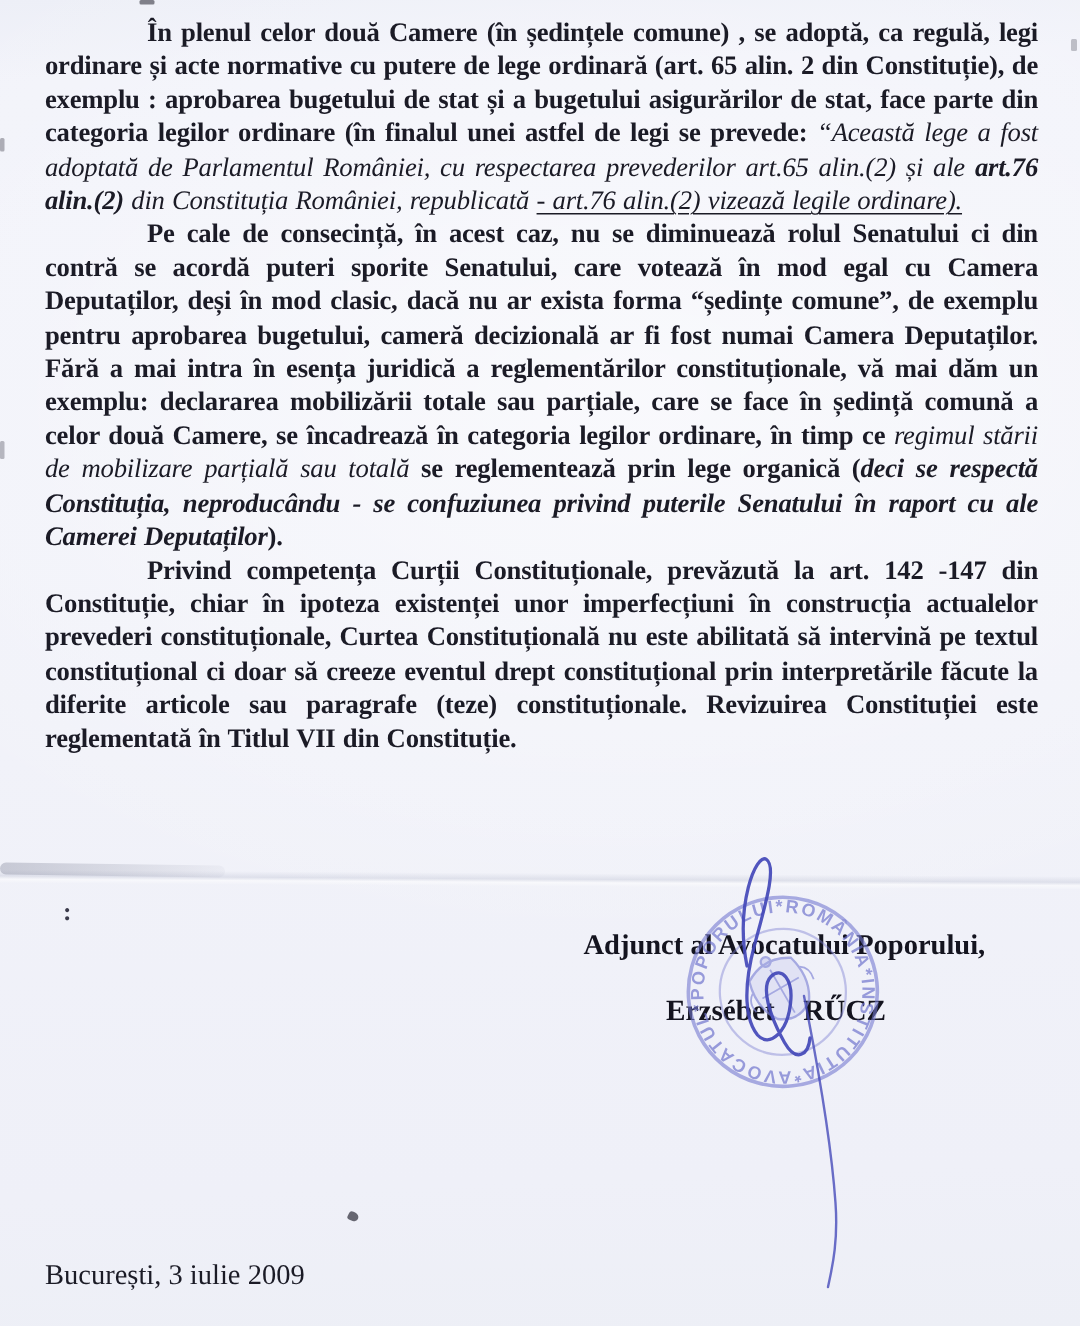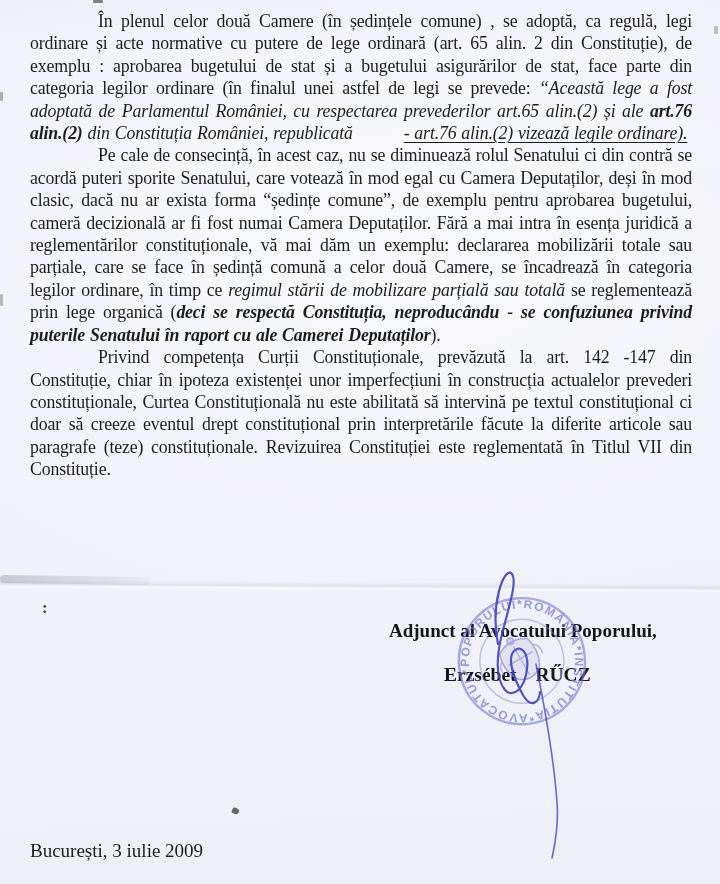--- a/index.html
+++ b/index.html
@@ -14,24 +14,24 @@
       linear-gradient(178deg, #edeff7 0%, #f2f3fa 6%, #f1f2f9 55%, #eff0f8 88%, #edeff6 100%);
   }
   
   .letter-body{
     position:absolute;left:30px;right:28px;top:10px;
     font-size:17.8px;line-height:22.4px;
     letter-spacing:-0.15px;word-spacing:0.6px;
     text-align:justify;
   }
   .letter-body p{margin:0;text-indent:68px;}
-  .r-reg{font-style:normal;font-weight:normal;margin-top:48px;}
+  .r-reg{font-style:normal;font-weight:bold;margin-top:48px;}
   .r-it{font-style:italic;margin-top:20px;}
   .r-bi{font-style:italic;font-weight:bold;}
-  .r-itu{font-style:italic;text-decoration:underline;text-underline-offset:3px;text-decoration-thickness:1.4px;margin-left:46px;}
+  .r-itu{font-style:italic;text-decoration:underline;text-underline-offset:3px;text-decoration-thickness:1.4px;}
   
   .colon-mark{
     position:absolute;left:42px;top:598px;
     font-size:17px;color:#3a3a4a;font-weight:bold;letter-spacing:0;
   }
   
   .sig-title{
     position:absolute;left:389px;top:620px;
     font-size:19px;font-weight:bold;color:#14141f;white-space:nowrap;
   }

